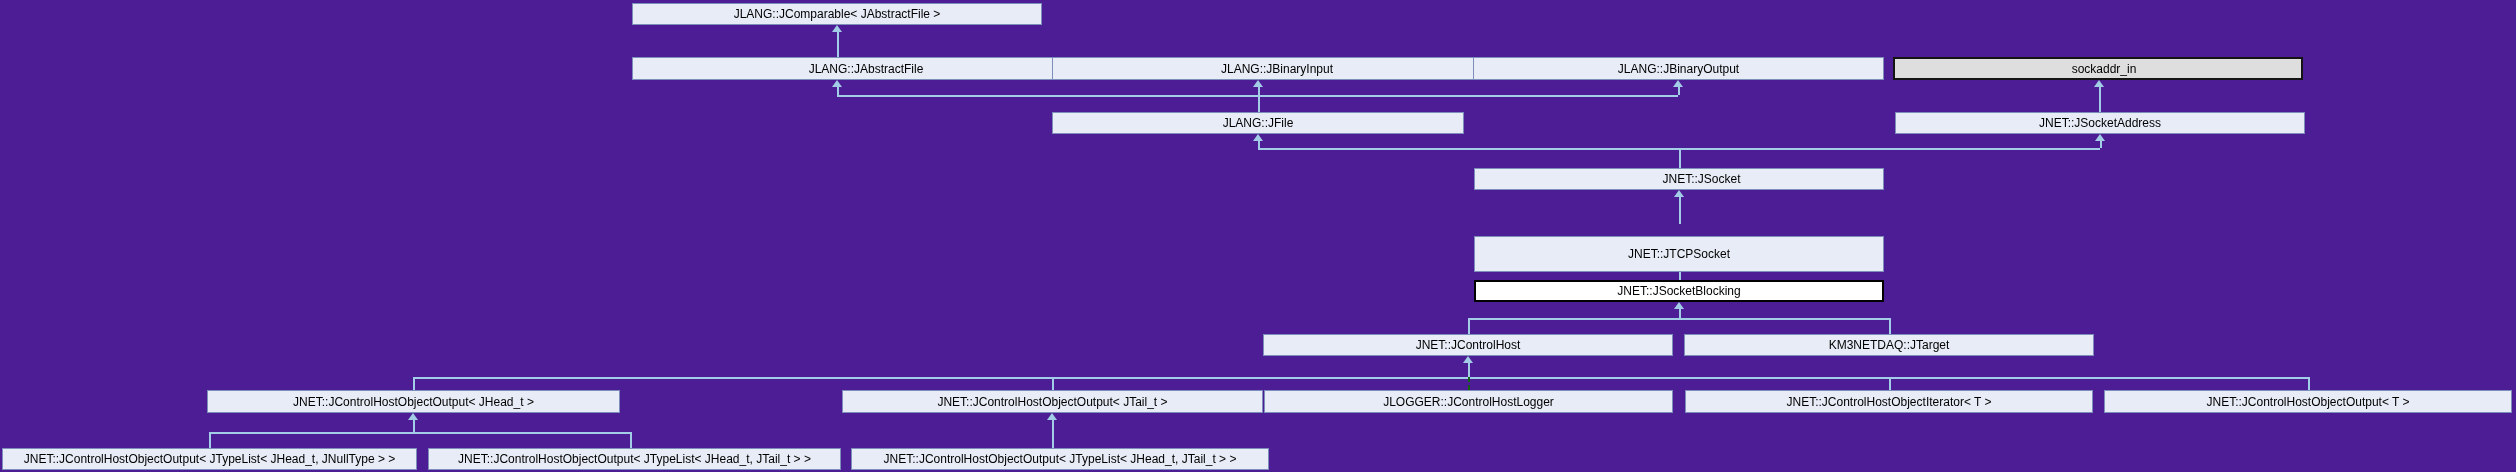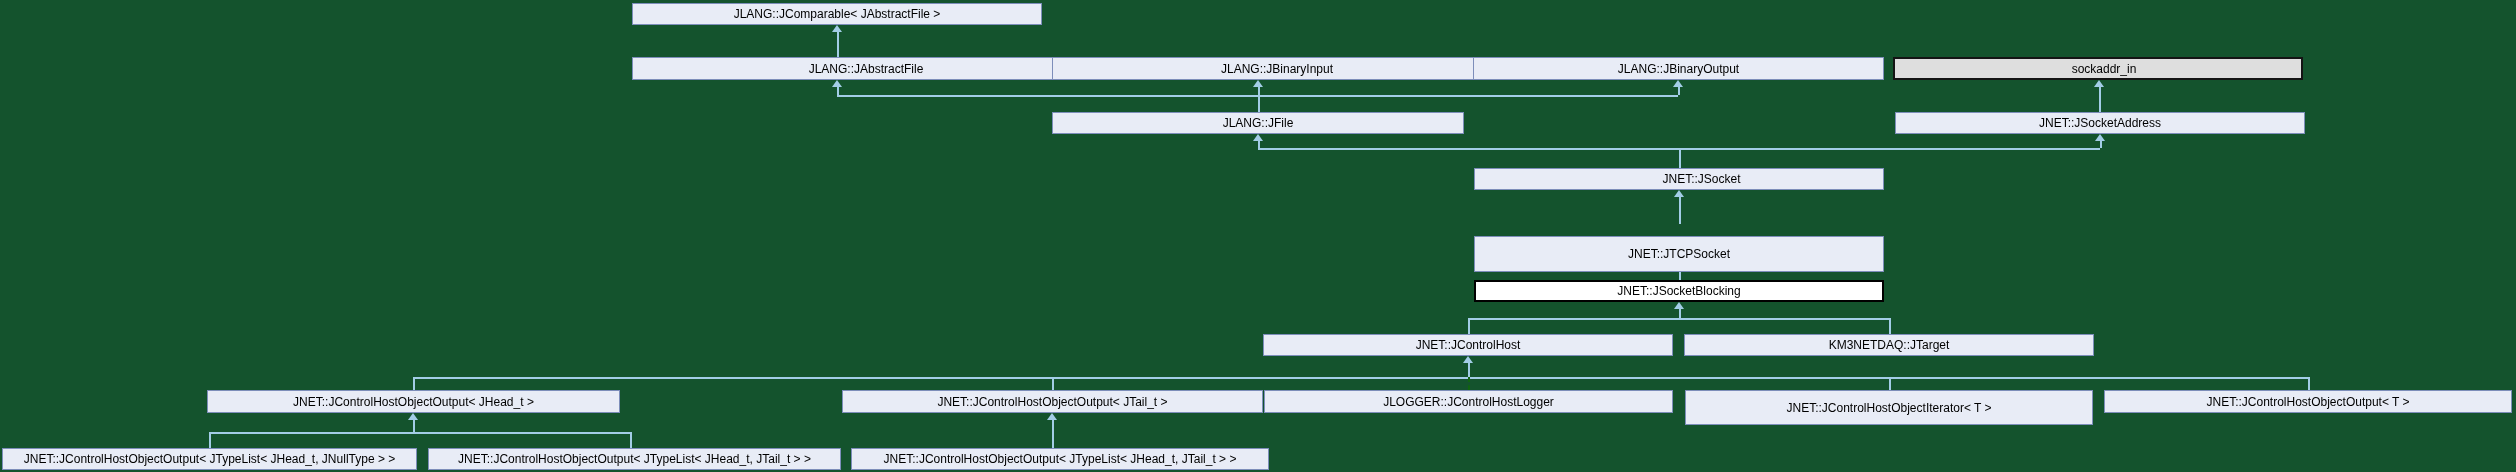--- a/index.html
+++ b/index.html
@@ -10,21 +10,21 @@
     --current-fill:#ffffff;
     --current-border:#000000;
     --edge-blue:#a3cde6;
     --edge-green:#106410;
     --text:#000000;
   }
   html,body{margin:0;padding:0;background:#ffffff;}
   #stage{
     position:relative;
     width:2516px;height:472px;
-    background:#14532d;
+    background:#4c1d95;
     font-family:"Liberation Sans", sans-serif;
     overflow:hidden;
   }
   .node{
     position:absolute;
     box-sizing:border-box;
     display:flex;align-items:center;justify-content:center;
     font-size:12px;
     color:var(--text);
     white-space:nowrap;
@@ -128,21 +128,21 @@
     </div>
     <div class="node normal" style="left: 207px; top: 390px; width: 413px; height: 23px;">
       <span>JNET::JControlHostObjectOutput&lt; JHead_t &gt;</span>
     </div>
     <div class="node normal" style="left: 842px; top: 390px; width: 421px; height: 23px;">
       <span>JNET::JControlHostObjectOutput&lt; JTail_t &gt;</span>
     </div>
     <div class="node normal" style="left: 1264px; top: 390px; width: 409px; height: 23px;">
       <span>JLOGGER::JControlHostLogger</span>
     </div>
-    <div class="node normal" style="left: 1685px; top: 390px; width: 408px; height: 35px;">
+    <div class="node normal" style="left: 1685px; top: 390px; width: 408px; height: 23px;">
       <span>JNET::JControlHostObjectIterator&lt; T &gt;</span>
     </div>
     <div class="node normal" style="left: 2104px; top: 390px; width: 408px; height: 23px; text-align: right;">
       <span>JNET::JControlHostObjectOutput&lt; T &gt;</span>
     </div>
     <div class="node normal" style="left: 2px; top: 448px; width: 415px; height: 22px;">
       <span>JNET::JControlHostObjectOutput&lt; JTypeList&lt; JHead_t, JNullType &gt; &gt;</span>
     </div>
     <div class="node normal" style="left: 428px; top: 448px; width: 413px; height: 22px;">
       <span>JNET::JControlHostObjectOutput&lt; JTypeList&lt; JHead_t, JTail_t &gt; &gt;</span>

